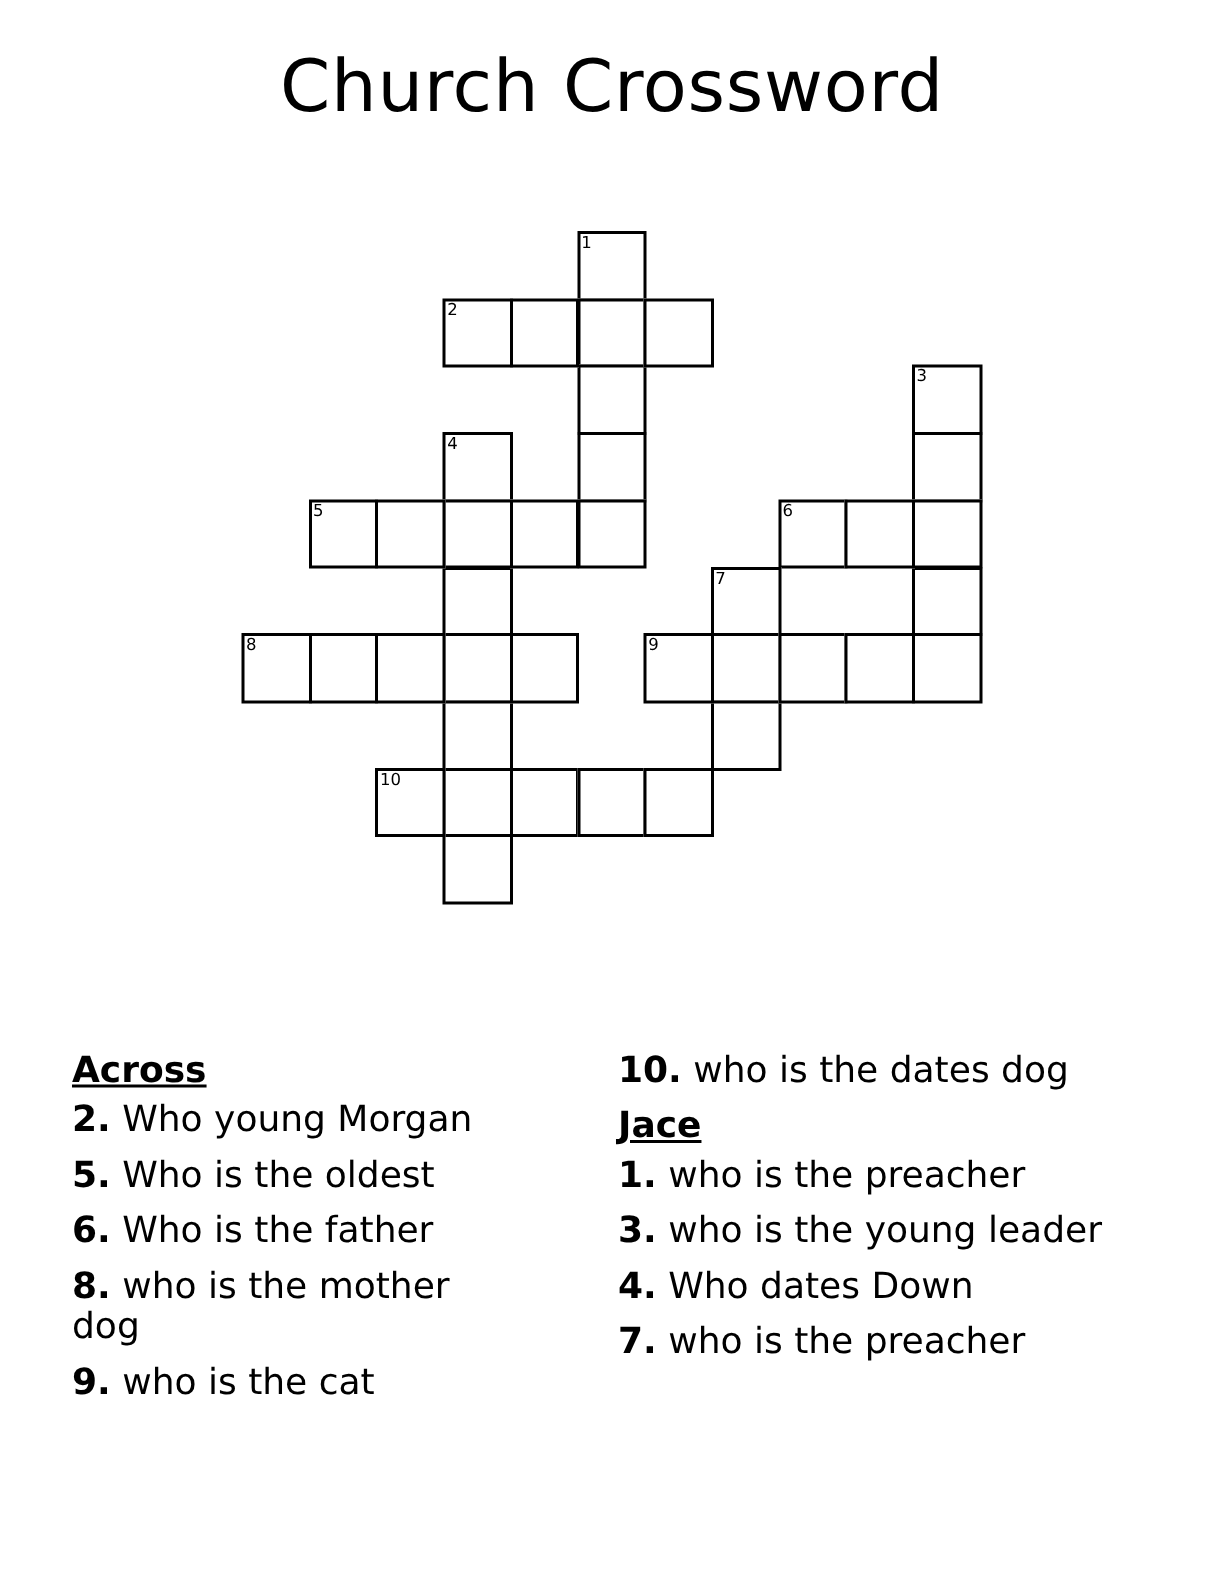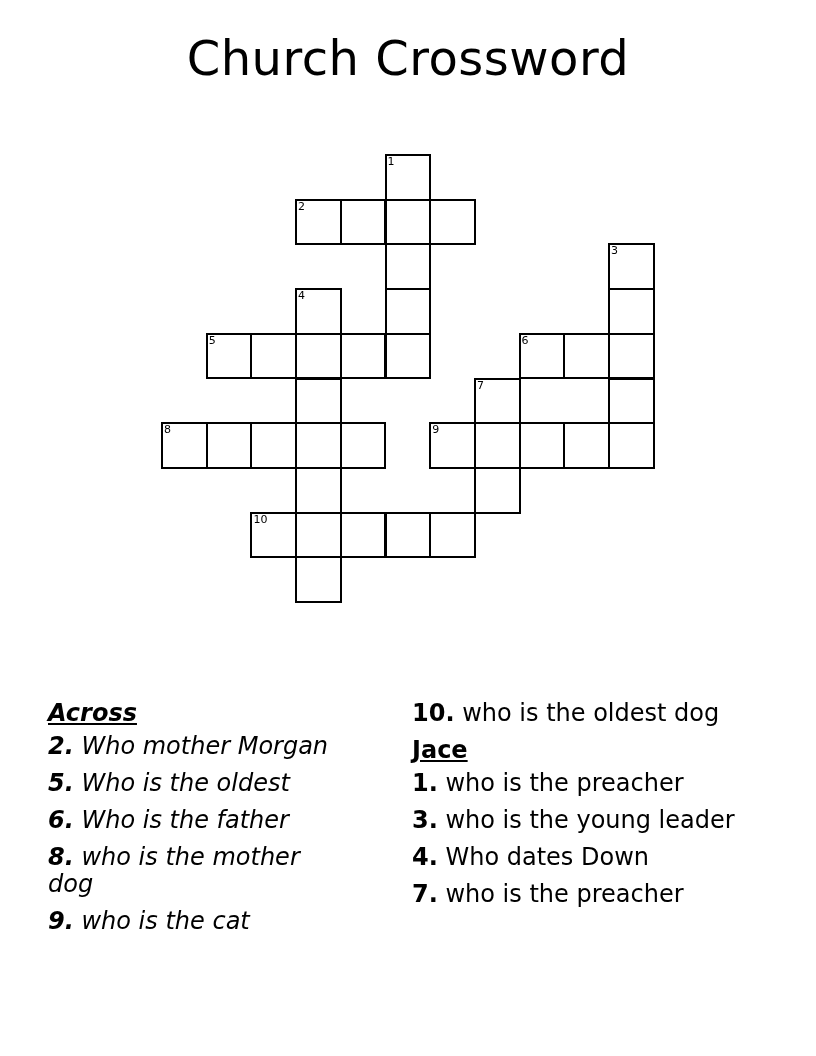--- a/index.html
+++ b/index.html
@@ -8,21 +8,21 @@
   .title { position: absolute; left: 0; width: 816px; top: 30px; text-align: center;
            font-family: "DejaVu Sans", sans-serif; font-size: 48px; letter-spacing: 0.5px;
            font-weight: normal; }
   .grid { position: absolute; left: 0; top: 0; width: 816px; height: 640px; }
   .cell { position: absolute; box-sizing: border-box; width: 46.7px; height: 46.7px;
           border: 2px solid #000; background: #fff; cursor: text; }
   .cell .num { position: absolute; left: 1px; top: 0px; font-family: "DejaVu Sans", sans-serif;
                font-size: 11px; line-height: 12px; }
   .clues { position: absolute; top: 700px; font-family: "DejaVu Sans", sans-serif;
            font-size: 24px; line-height: 27px; }
-  .clues.left { left: 48px; width: 300px; font-style: italic; }
+  .clues.left { left: 48px; width: 300px; }
   .clues.right { left: 412px; width: 340px; }
   .heading { font-weight: bold; text-decoration: underline; margin-bottom: 6px; display: block; }
   .clue { display: block; margin-bottom: 10px; }
   .clue .n { font-weight: bold; }
 </style>
 </head>
 <body>
 
 <div class="title">Church Crossword</div>
 
@@ -83,27 +83,27 @@
     <div class="cell" style="left: 250.4px; top: 511.6px;">
       <span class="num">10</span>
     </div>
     <div class="cell" style="left: 339.8px; top: 511.6px;"></div>
     <div class="cell" style="left: 384.5px; top: 511.6px;"></div>
     <div class="cell" style="left: 429.2px; top: 511.6px;"></div>
   </div>
 
 <div class="clues left">
   <span class="heading">Across</span>
-  <span class="clue"><span class="n">2</span><span class="n">.</span> <span>Who mother Morgan</span></span>
+  <span class="clue"><span class="n">2</span><span class="n">.</span> <span>Who young Morgan</span></span>
   <span class="clue"><span class="n">5</span><span class="n">.</span> <span>Who is the oldest</span></span>
   <span class="clue"><span class="n">6</span><span class="n">.</span> <span>Who is the father</span></span>
   <span class="clue"><span class="n">8</span><span class="n">.</span> <span>who is the mother dog</span></span>
   <span class="clue"><span class="n">9</span><span class="n">.</span> <span>who is the cat</span></span>
 </div>
 
 <div class="clues right">
-  <span class="clue"><span class="n">10</span><span class="n">.</span> <span>who is the oldest dog</span></span>
+  <span class="clue"><span class="n">10</span><span class="n">.</span> <span>who is the dates dog</span></span>
   <span class="heading">Jace</span>
   <span class="clue"><span class="n">1</span><span class="n">.</span> <span>who is the preacher</span></span>
   <span class="clue"><span class="n">3</span><span class="n">.</span> <span>who is the young leader</span></span>
   <span class="clue"><span class="n">4</span><span class="n">.</span> <span>Who dates Down</span></span>
   <span class="clue"><span class="n">7</span><span class="n">.</span> <span>who is the preacher</span></span>
 </div>
 
 </body></html>

